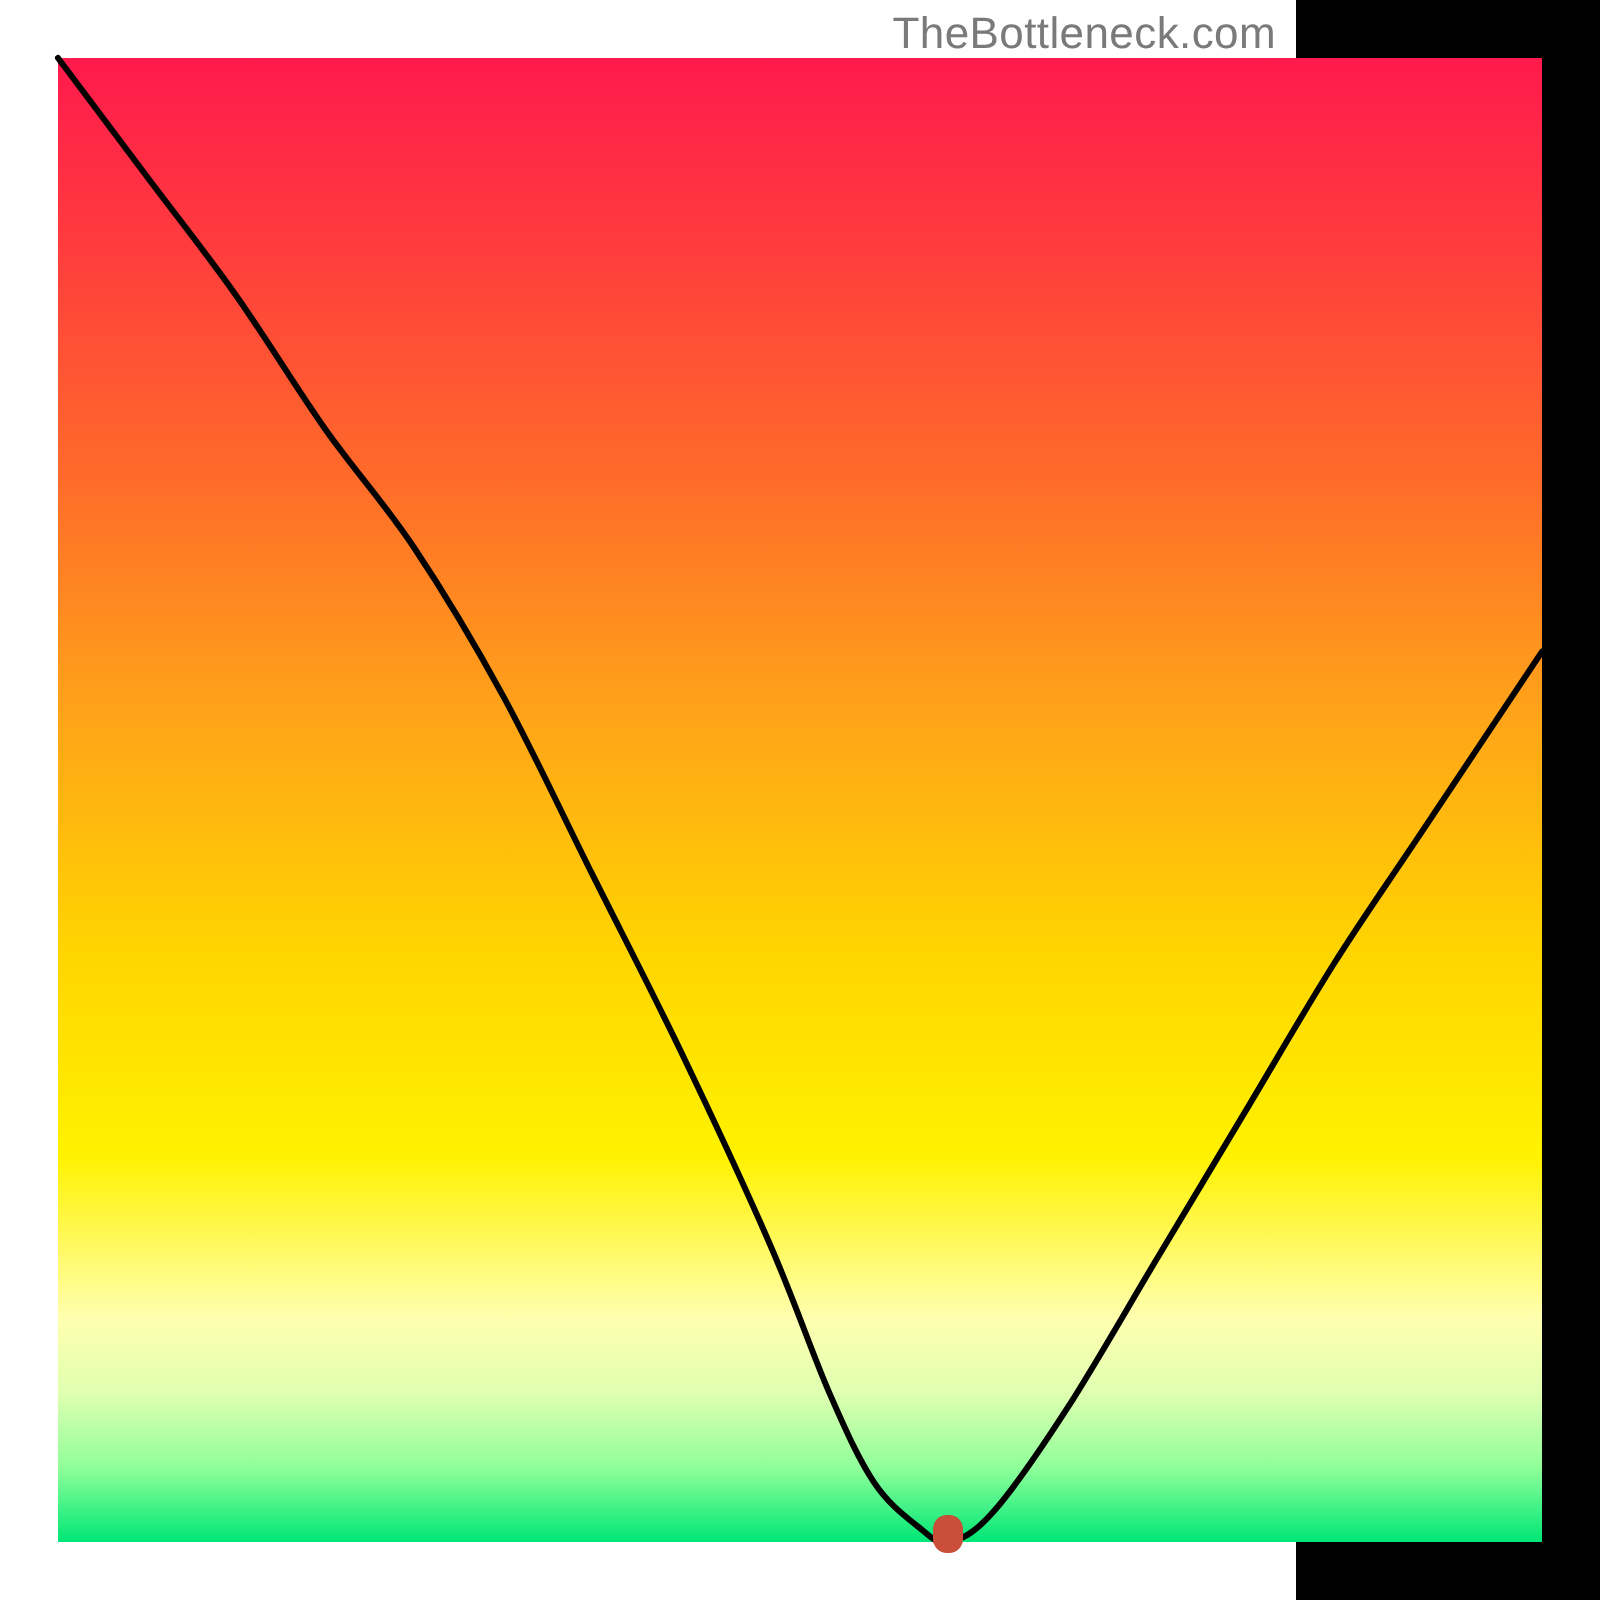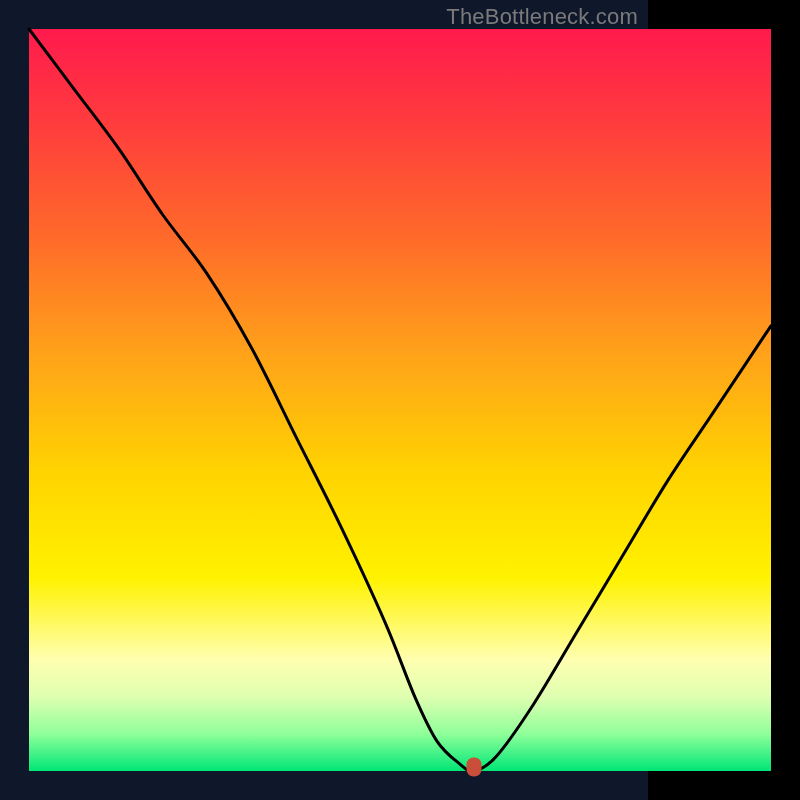--- a/index.html
+++ b/index.html
@@ -8,21 +8,21 @@
     width: 800px;
     height: 800px;
     background: #000;
     overflow: hidden;
     font-family: Arial, Helvetica, sans-serif;
   }
   .frame {
     position: absolute;
     left: 0; top: 0;
     width: 648px; height: 800px;
-    background: #0f172a;
+    background: #ffffff;
   }
   .plot {
     position: absolute;
     left: 29px;
     top: 29px;
     width: 742px;
     height: 742px;
     
     background: linear-gradient(to bottom,
       #ff1a4d 0%,

